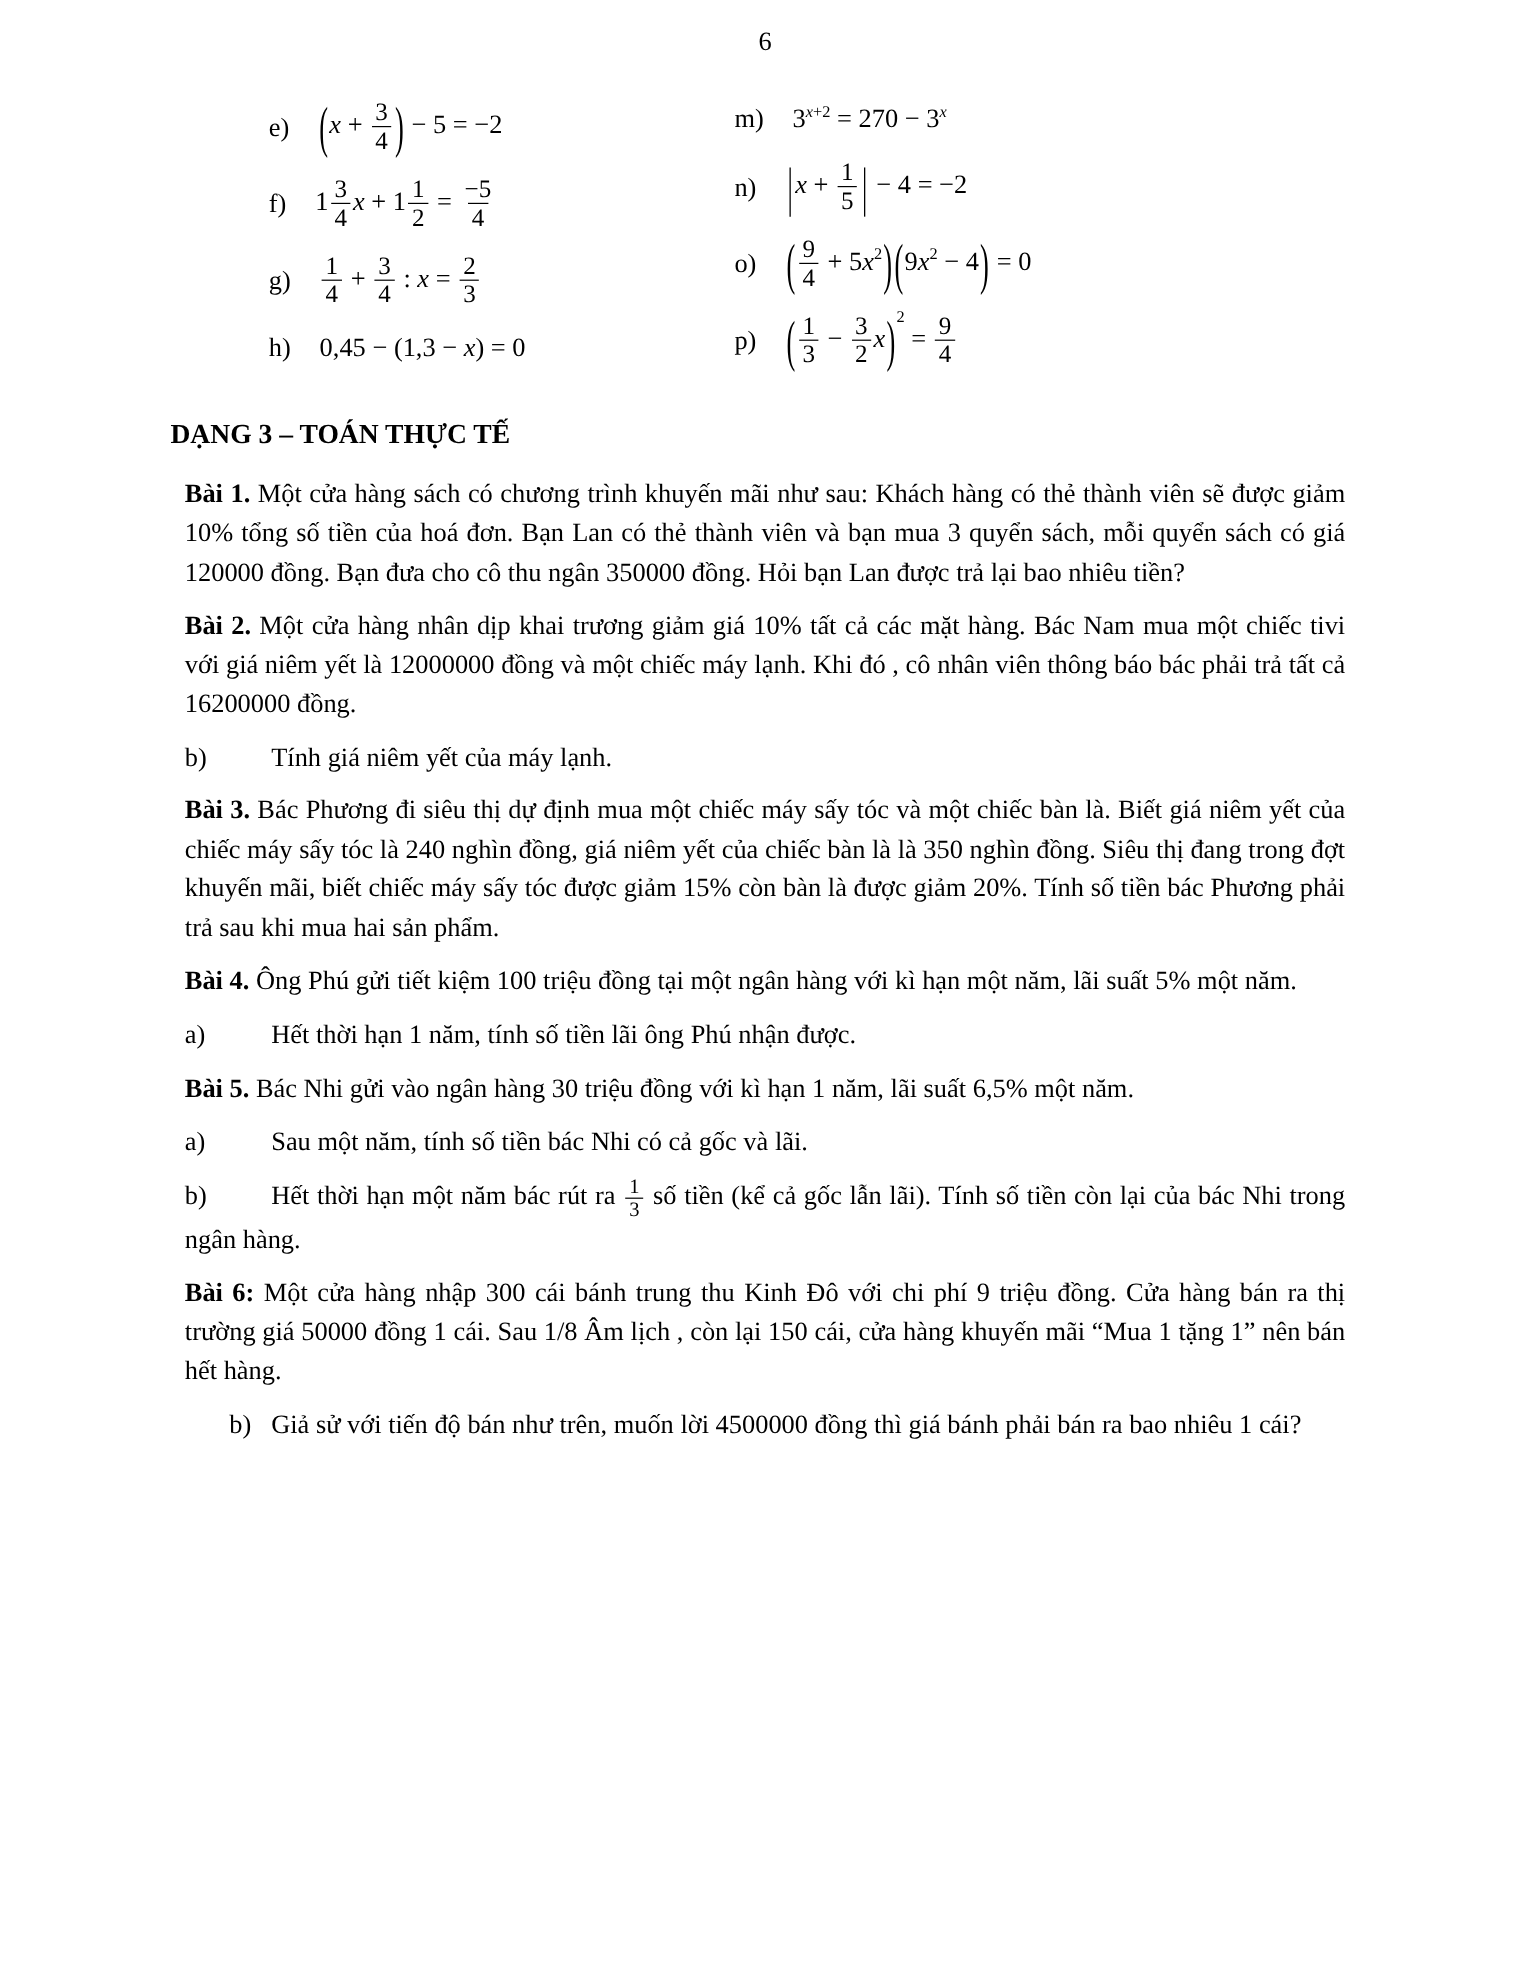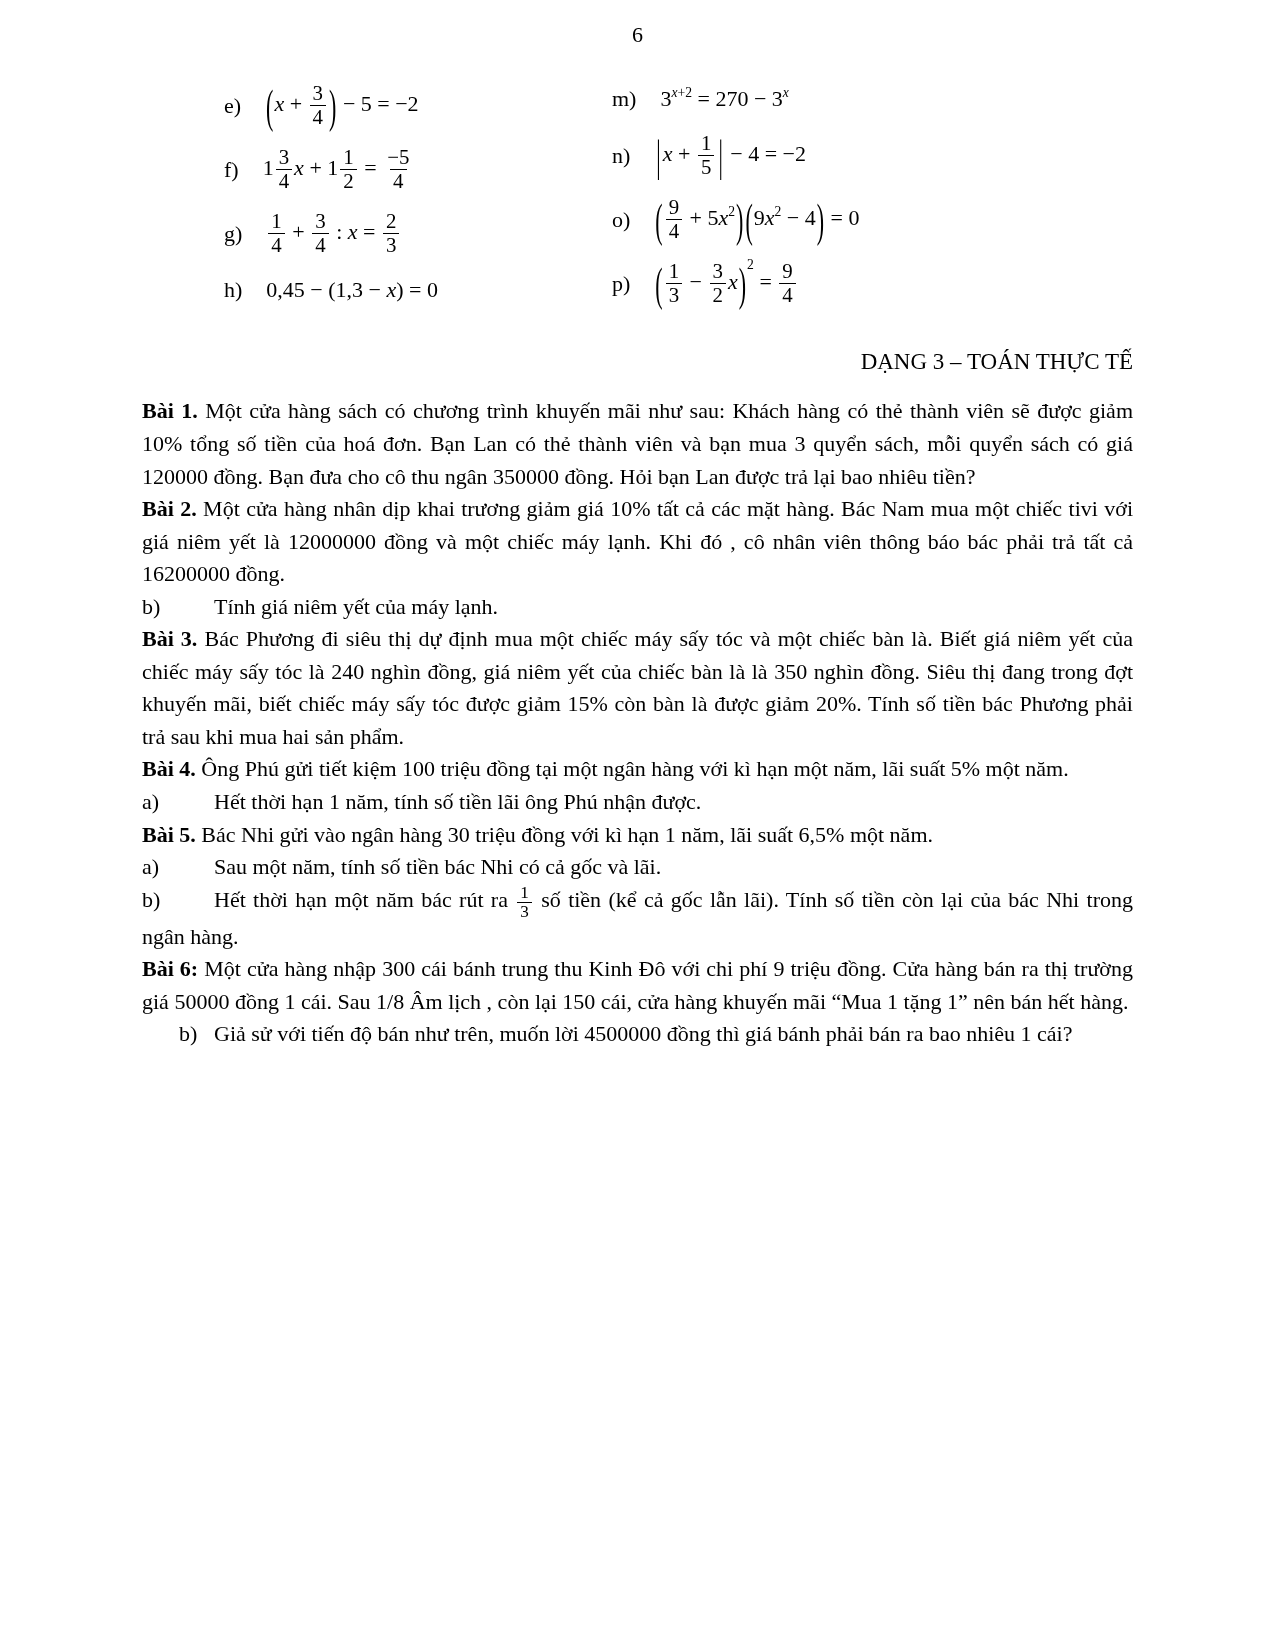--- a/index.html
+++ b/index.html
@@ -32,26 +32,26 @@
     display:inline-block; transform:scaleY(2.15); transform-origin:50% 40%;
     font-weight:300; padding:0 1px; font-style:normal;
   }
   .mbar {
     display:inline-block; transform:scaleY(2.05); transform-origin:50% 40%;
     padding:0 2px; font-style:normal;
   }
 
   
   .section-heading {
-    text-align:right; font-size:23px; font-weight:normal;
+    text-align:left; font-size:23px; font-weight:bold;
     margin:26px 0 20px 0;
   }
 
   
-  .problems p { margin:0; text-align:justify; line-height:1.48; }
+  .problems p { margin:12px; text-align:justify; line-height:1.48; }
   .prob-label { font-weight:bold; }
   .prob-item.tab .item-label { display:inline-block; width:72px; }
   .prob-item.hang { padding-left:72px; }
   .prob-item.hang .item-label { display:inline-block; width:35px; margin-left:-35px; }
 </style>
 </head>
 <body>
 
 <div class="page">
   <div class="page-number">6</div>

